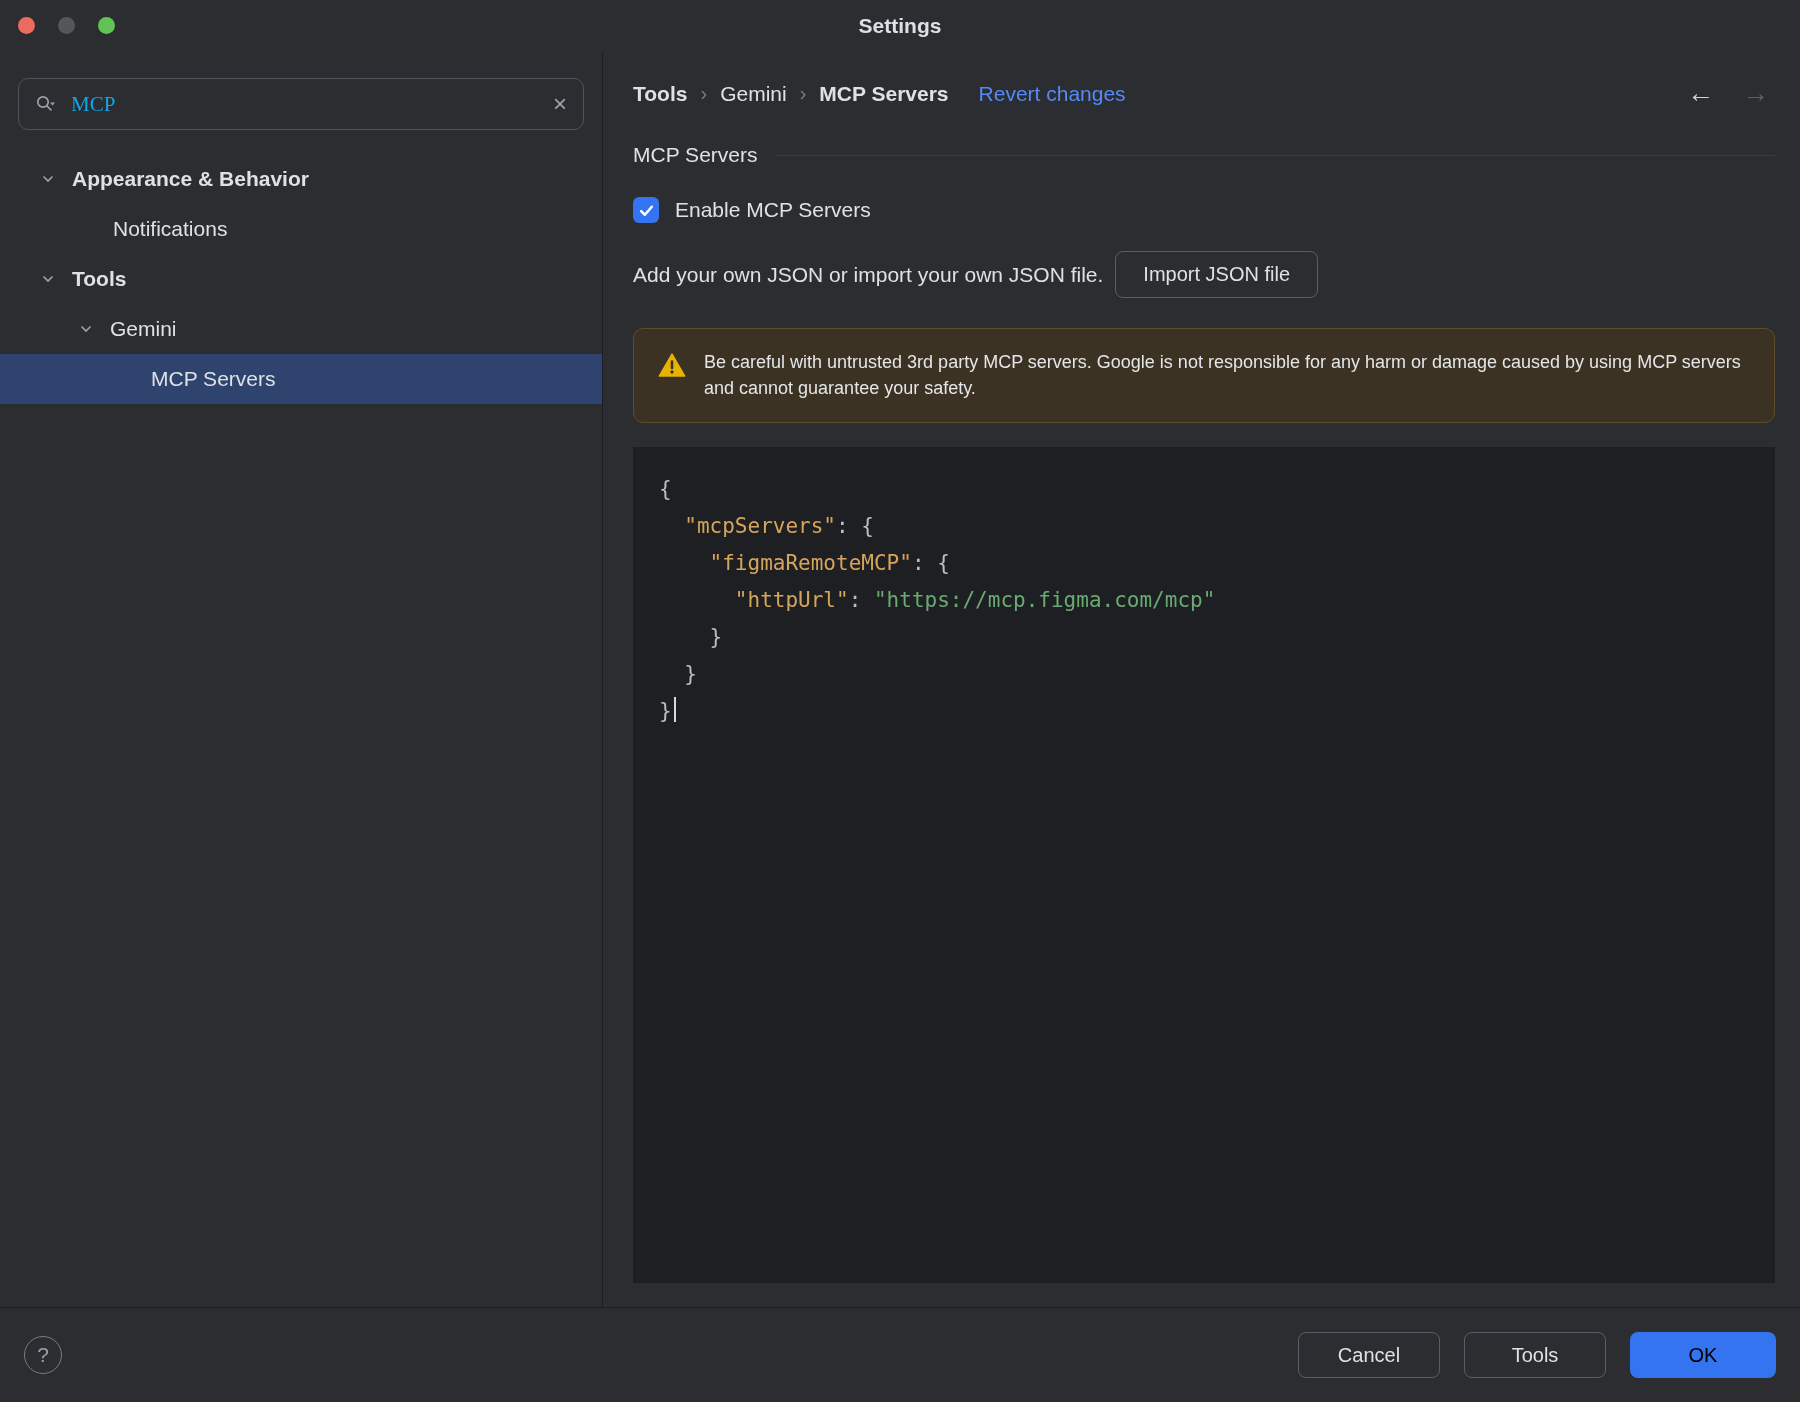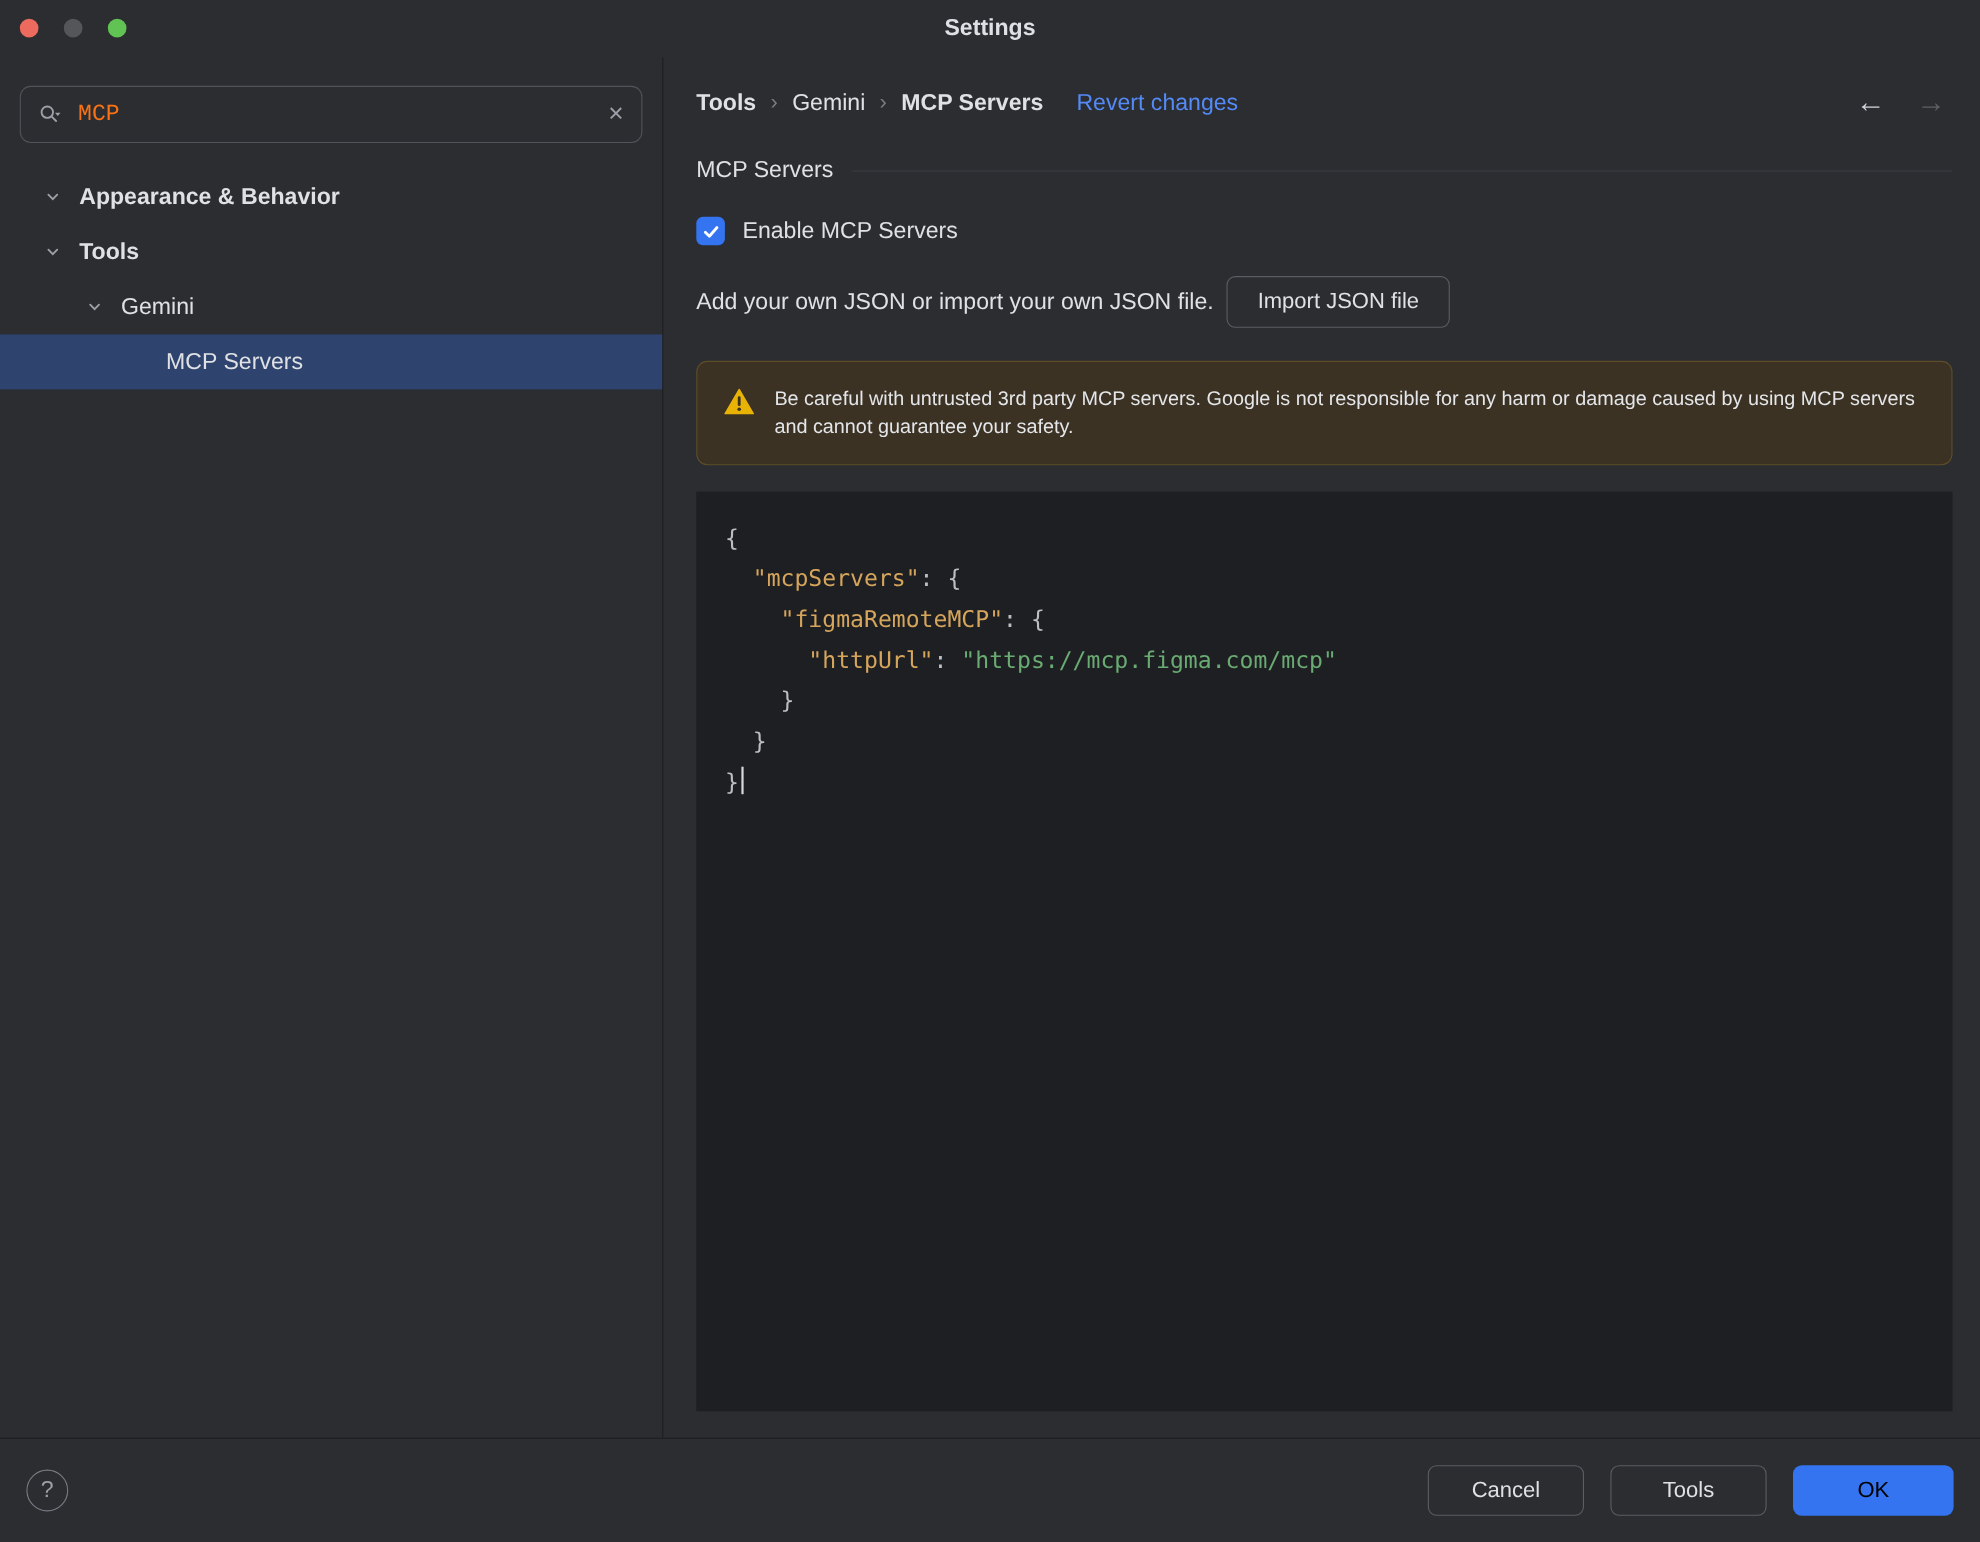--- a/index.html
+++ b/index.html
@@ -17,22 +17,22 @@
   .light.green{background:#61c354;}
   .win-title{text-align:center;line-height:52px;font-weight:bold;font-size:21px;color:#dde0e5;}
   
   .body{flex:1;display:flex;min-height:0;}
   .sidebar{width:603px;flex:0 0 auto;border-right:1px solid #1e1f22;box-sizing:border-box;display:flex;flex-direction:column;}
   .search-field{
     margin:26px 18px 0 18px;height:52px;border:1px solid #50535a;border-radius:10px;
     display:flex;align-items:center;padding:0 16px;gap:12px;background:#2b2d30;box-sizing:border-box;
   }
   .search-field input{
-    flex:1;background:transparent;border:none;outline:none;color:#f97316;
-    font-size:21px;font-family:Liberation Mono, monospace;
+    flex:1;background:transparent;border:none;outline:none;color:#0ea5e9;
+    font-size:21px;font-family:Liberation Serif, serif;
   }
   .clear-x{color:#9da0a8;font-size:24px;line-height:1;cursor:default;}
   .tree{margin-top:24px;}
   .tree-row{height:50px;display:flex;align-items:center;font-size:21px;color:#dfe1e5;box-sizing:border-box;}
   .tree-row .chev{width:16px;height:16px;margin-right:16px;flex:0 0 auto;display:flex;align-items:center;}
   .tree-row.bold{font-weight:bold;}
   .tree-row.lvl0{padding-left:40px;}
   .tree-row.notif{padding-left:113px;}
   .tree-row.gemini{padding-left:78px;}
   .tree-row.mcp{padding-left:151px;}
@@ -112,20 +112,23 @@
       </div>
       <div class="tree">
         <div class="tree-row bold lvl0">
           <span class="chev">
             <svg width="16" height="16" viewBox="0 0 16 16">
                 <path d="M4 6 l4 4 4 -4" stroke="#9da0a8" stroke-width="1.7" fill="none" stroke-linecap="round"></path>
               </svg>
           </span>
           <span>Appearance &amp; Behavior</span>
         </div>
+        <div class="tree-row notif">
+          <span>Notifications</span>
+        </div>
         <div class="tree-row bold lvl0">
           <span class="chev">
             <svg width="16" height="16" viewBox="0 0 16 16">
                 <path d="M4 6 l4 4 4 -4" stroke="#9da0a8" stroke-width="1.7" fill="none" stroke-linecap="round"></path>
               </svg>
           </span>
           <span>Tools</span>
         </div>
         <div class="tree-row gemini">
           <span class="chev">

